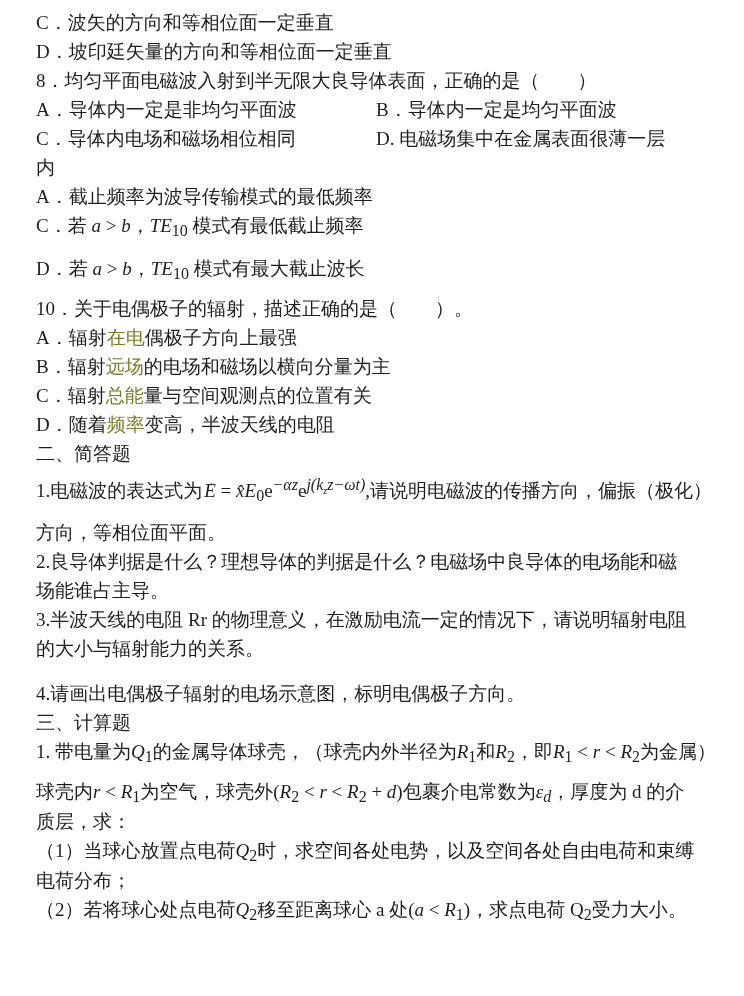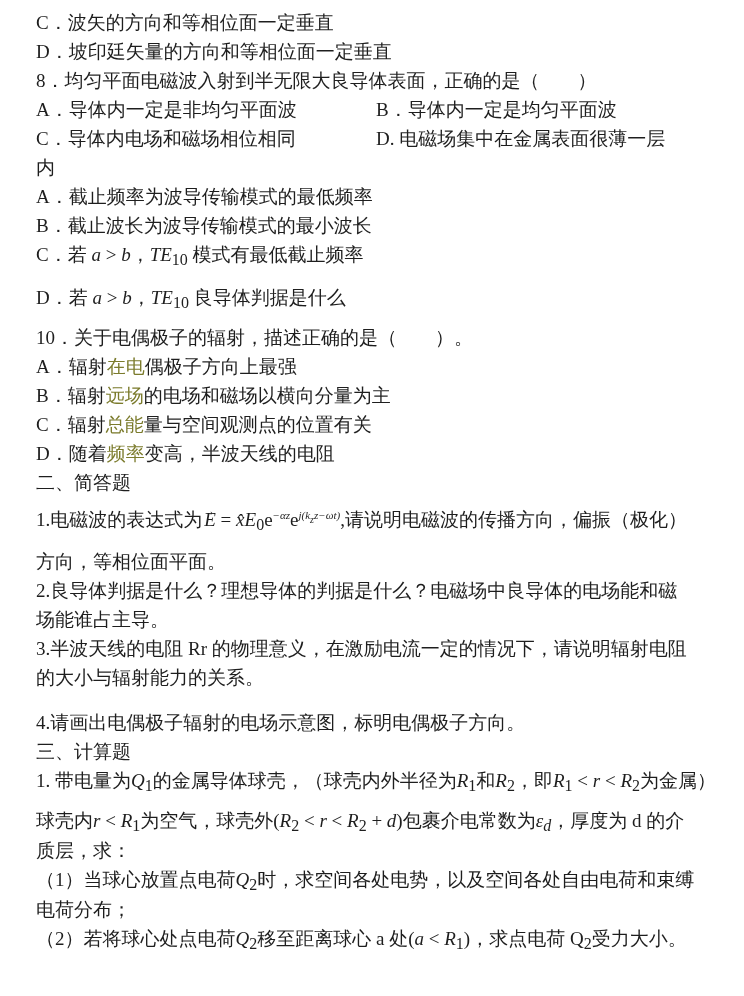--- a/index.html
+++ b/index.html
@@ -9,40 +9,39 @@
     background:var(--paper); color:var(--ink);
     font-family:"Liberation Serif","DejaVu Serif",serif;
     font-size:19px;
   }
   .page { padding:8px 26px 0 36px; box-sizing:border-box; width:744px; }
   .line { position:relative; line-height:29px; min-height:29px; white-space:pre-wrap; }
   .line.cols { height:29px; }
   .cell { position:absolute; top:0; white-space:pre; }
   .it { font-style:italic; }
   .sub { font-size:16px; position:relative; top:4px; }
-  .sup { font-size:11px; position:relative; top:-7px;text-align:center; }
+  .sup { font-size:16px; position:relative; top:-7px;text-align:center; }
   .ss  { font-size:10px; position:relative; top:-3px; }
   .hl  { color:var(--hl); }
   .vec { position:relative; margin-left:2px; }
   .vec::before { content:"→"; position:absolute; left:-1px; top:-12px; font-size:12px; font-style:normal; }
 </style>
 </head>
 <body>
 
 <div class="page">
     <div class="line"><span>C．波矢的方向和等相位面一定垂直</span></div>
     <div class="line"><span>D．坡印廷矢量的方向和等相位面一定垂直</span></div>
     <div class="line"><span>8．均匀平面电磁波入射到半无限大良导体表面，正确的是（　　）</span></div>
     <div class="line cols"><span class="cell" style="left: 0px;"><span>A．导体内一定是非均匀平面波</span></span><span class="cell" style="left: 340px;"><span>B．导体内一定是均匀平面波</span></span></div>
     <div class="line cols"><span class="cell" style="left: 0px;"><span>C．导体内电场和磁场相位相同</span></span><span class="cell" style="left: 340px;"><span>D. 电磁场集中在金属表面很薄一层</span></span></div>
     <div class="line"><span>内</span></div>
     <div class="line"><span>A．截止频率为波导传输模式的最低频率</span></div>
-    <div class="line"><span>B．截止波长为波导传输模式的最小波长</span></div>
     <div class="line"><span>C．若 </span><span class="it">a</span><span> &gt; </span><span class="it">b</span><span>，</span><span class="it">TE</span><span class="sub">10</span><span> 模式有最低截止频率</span></div>
-    <div class="line" style="margin-top: 13px;"><span>D．若 </span><span class="it">a</span><span> &gt; </span><span class="it">b</span><span>，</span><span class="it">TE</span><span class="sub">10</span><span> 良导体判据是什么</span></div>
+    <div class="line" style="margin-top: 13px;"><span>D．若 </span><span class="it">a</span><span> &gt; </span><span class="it">b</span><span>，</span><span class="it">TE</span><span class="sub">10</span><span> 模式有最大截止波长</span></div>
     <div class="line" style="margin-top: 10px;"><span>10．关于电偶极子的辐射，描述正确的是（　　）。</span></div>
     <div class="line"><span>A．辐射</span><span class="hl">在电</span><span>偶极子方向上最强</span></div>
     <div class="line"><span>B．辐射</span><span class="hl">远场</span><span>的电场和磁场以横向分量为主</span></div>
     <div class="line"><span>C．辐射</span><span class="hl">总能</span><span>量与空间观测点的位置有关</span></div>
     <div class="line"><span>D．随着</span><span class="hl">频率</span><span>变高，半波天线的电阻</span></div>
     <div class="line"><span>二、简答题</span></div>
     <div class="line" style="margin-top: 8px;"><span>1.电磁波的表达式为</span><span class="it vec">E</span><span> = </span><span class="it">x̂</span><span class="it">E</span><span class="sub">0</span><span>e</span><span class="it sup">−αz</span><span>e</span><span class="it sup">j(k</span><span class="it ss">z</span><span class="it sup">z−ωt)</span><span>,请说明电磁波的传播方向，偏振（极化）</span></div>
     <div class="line" style="margin-top: 10px;"><span>方向，等相位面平面。</span></div>
     <div class="line"><span>2.良导体判据是什么？理想导体的判据是什么？电磁场中良导体的电场能和磁</span></div>
     <div class="line"><span>场能谁占主导。</span></div>

